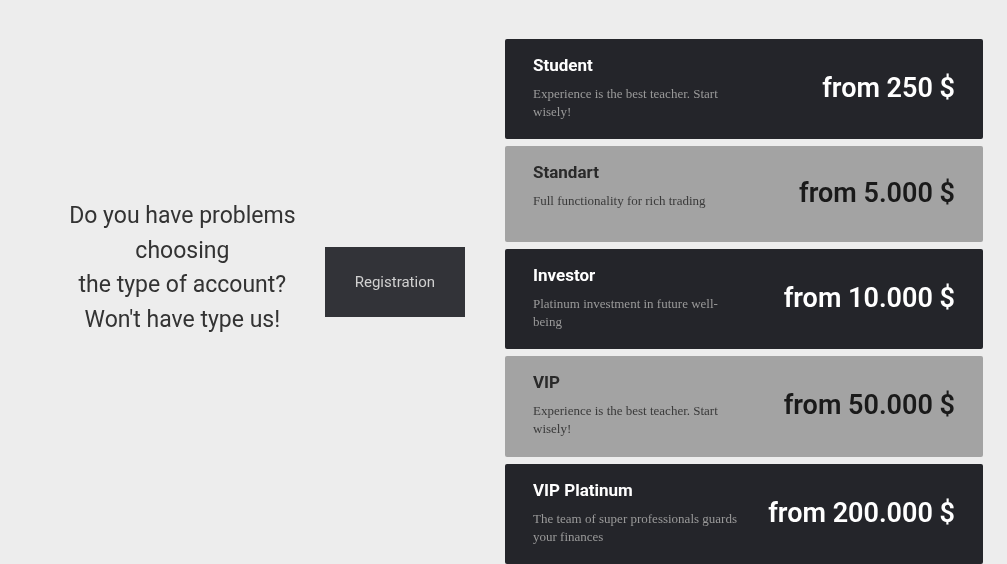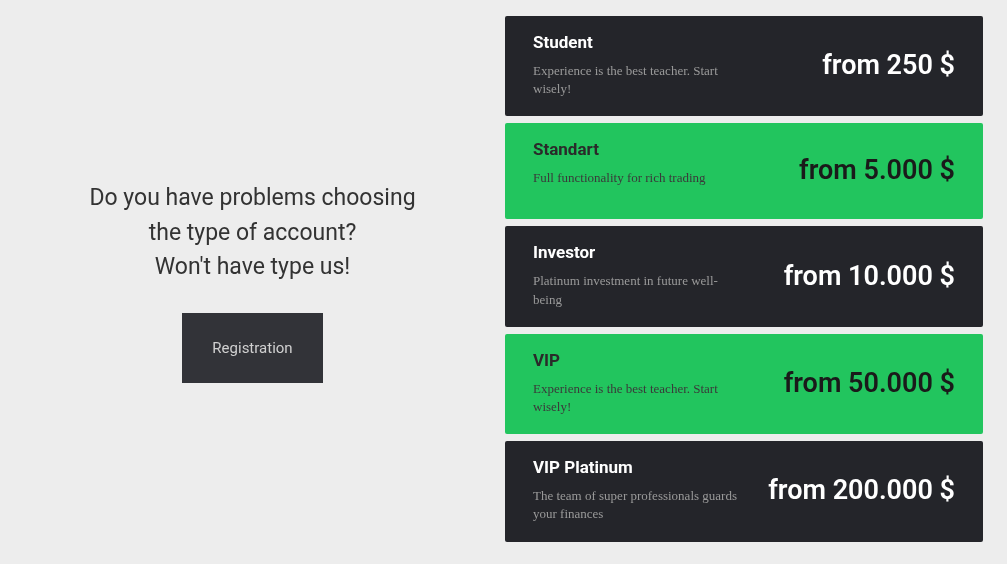--- a/index.html
+++ b/index.html
@@ -15,21 +15,21 @@
       overflow: hidden;
     }
     .container {
       display: flex;
       width: 100%;
       height: 100%;
     }
     .left-panel {
       flex: 0 0 505px;
       display: flex;
-      flex-direction: column;
+      flex-direction: row;
       align-items: center;
       justify-content: center;
       padding: 0 40px;
     }
     .heading {
       text-align: center;
       font-size: 23px;
       color: #333;
       line-height: 1.5;
       font-weight: 400;
@@ -43,34 +43,35 @@
       font-size: 15px;
       cursor: pointer;
       font-family: inherit;
     }
     .right-panel {
       flex: 1;
       padding: 16px 24px 0 0;
       display: flex;
       flex-direction: column;
       gap: 7px;
+      justify-content: flex-end;
     }
     .card {
       display: flex;
       justify-content: space-between;
       align-items: flex-start;
       padding: 16px 28px 18px 28px;
       border-radius: 2px;
       min-height: 96px;
     }
     .card-dark {
       background: #24252a;
     }
     .card-light {
-      background: #22c55e;
+      background: #a3a3a3;
     }
     .card-left {
       max-width: 210px;
     }
     .card-title {
       font-size: 17px;
       font-weight: 700;
       margin-bottom: 10px;
     }
     .card-desc {

